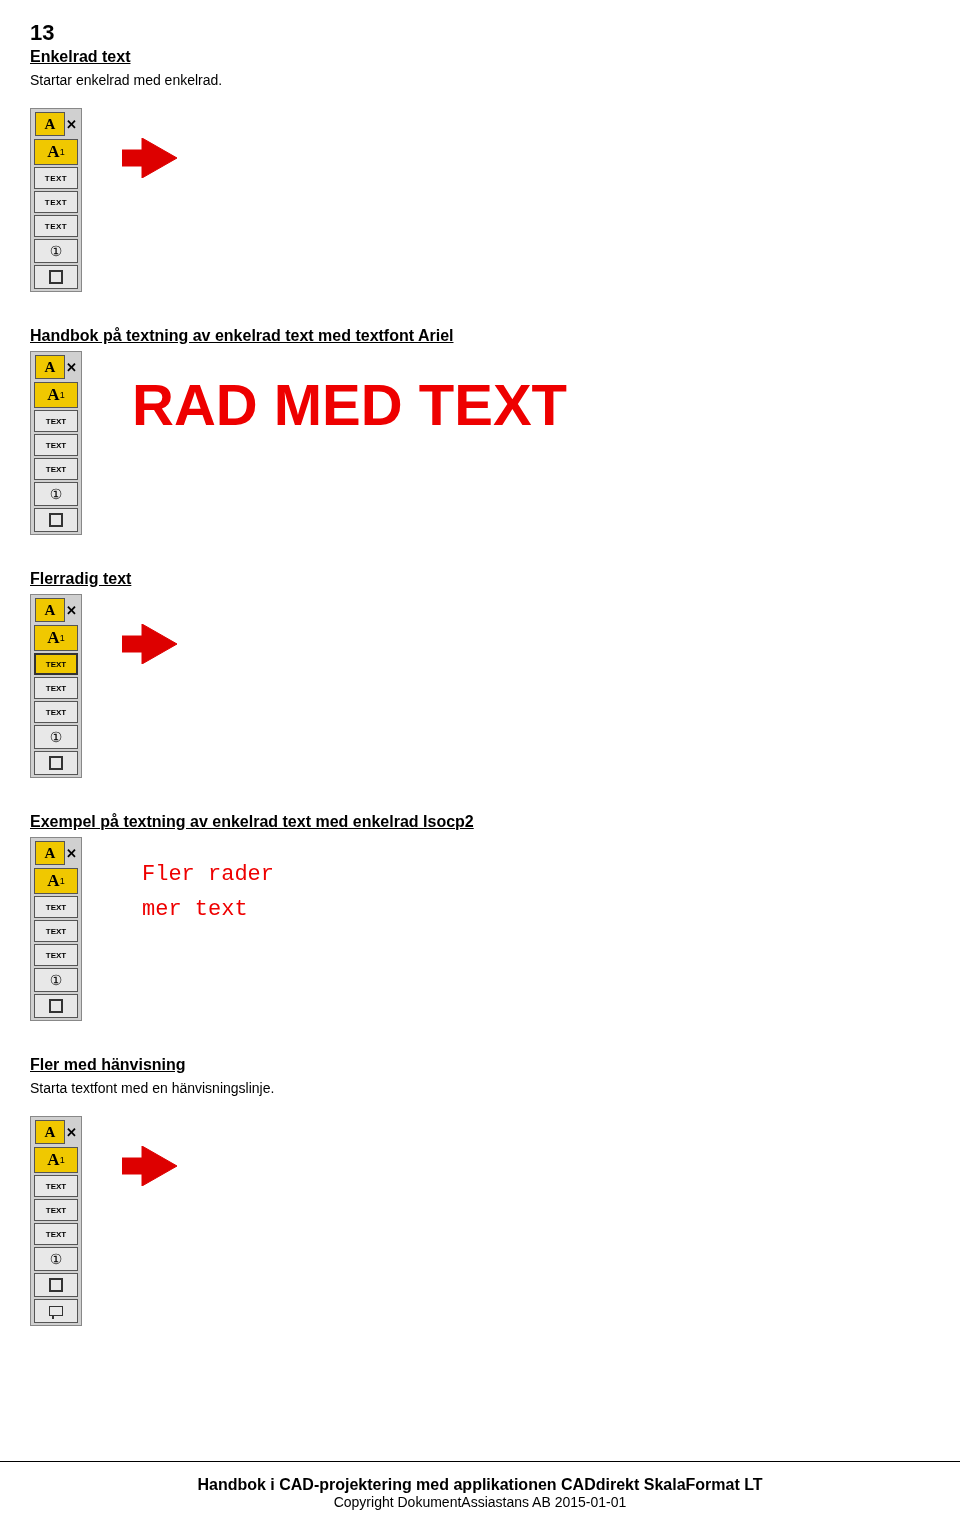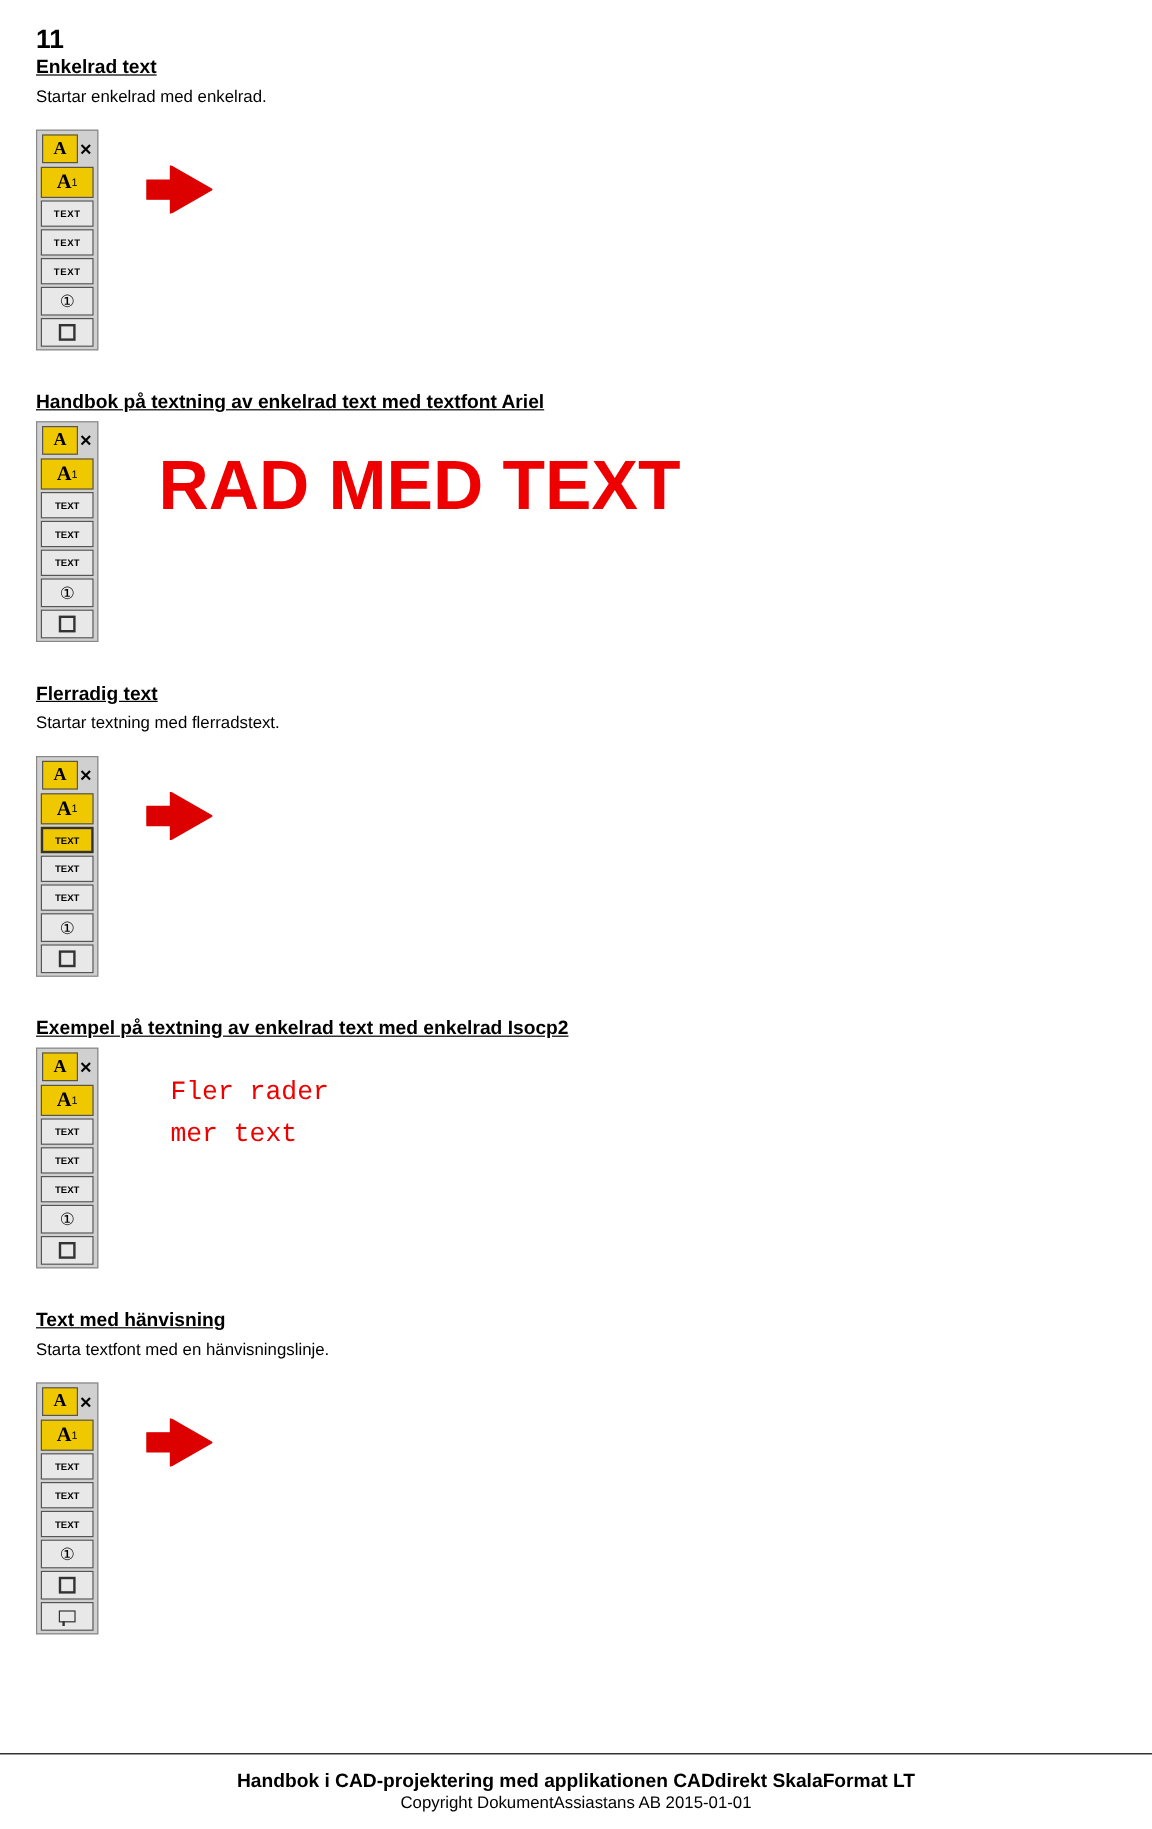--- a/index.html
+++ b/index.html
@@ -116,21 +116,21 @@
     .footer-line2 {
       font-size: 14px;
     }
 
   </style>
 </head>
 <body>
 
 <div class="page-content">
 
-  <div class="page-number">11</div>
+  <div class="page-number">13</div>
 
   <div class="section-block">
     <div class="section-title">Enkelrad text</div>
     <div class="section-desc">Startar enkelrad med enkelrad.</div>
     <div class="section-row">
 
       <div class="toolbar-panel">
 
         <div style="display:flex;width:100%;justify-content:space-between;align-items:center;padding:1px 2px;">
           <div style="width:30px;height:24px;background:#f0c800;border:1px solid #555;display:flex;align-items:center;justify-content:center;">
@@ -200,21 +200,20 @@
       </div>
 
       <div class="text-content-area">
         <div class="rad-med-text">RAD MED TEXT</div>
       </div>
     </div>
   </div>
 
   <div class="section-block">
     <div class="section-title">Flerradig text</div>
-    <div class="section-desc">Startar textning med flerradstext.</div>
     <div class="section-row">
 
       <div class="toolbar-panel">
         <div style="display:flex;width:100%;justify-content:space-between;align-items:center;padding:1px 2px;">
           <div style="width:30px;height:24px;background:#f0c800;border:1px solid #555;display:flex;align-items:center;justify-content:center;">
             <span style="font-size:15px;font-weight:bold;font-family:serif;">A</span>
           </div>
           <span style="font-size:13px;font-weight:bold;cursor:pointer;">✕</span>
         </div>
         <div style="width:44px;height:26px;background:#f0c800;border:1px solid #555;display:flex;align-items:center;justify-content:center;margin-top:1px;">
@@ -279,21 +278,21 @@
       </div>
 
       <div class="fler-rader-text">
         <div>Fler rader</div>
         <div>mer text</div>
       </div>
     </div>
   </div>
 
   <div class="section-block">
-    <div class="section-title">Text med hänvisning</div>
+    <div class="section-title">Fler med hänvisning</div>
     <div class="section-desc">Starta textfont med en hänvisningslinje.</div>
     <div class="section-row">
 
       <div class="toolbar-panel">
         <div style="display:flex;width:100%;justify-content:space-between;align-items:center;padding:1px 2px;">
           <div style="width:30px;height:24px;background:#f0c800;border:1px solid #555;display:flex;align-items:center;justify-content:center;">
             <span style="font-size:15px;font-weight:bold;font-family:serif;">A</span>
           </div>
           <span style="font-size:13px;font-weight:bold;cursor:pointer;">✕</span>
         </div>

